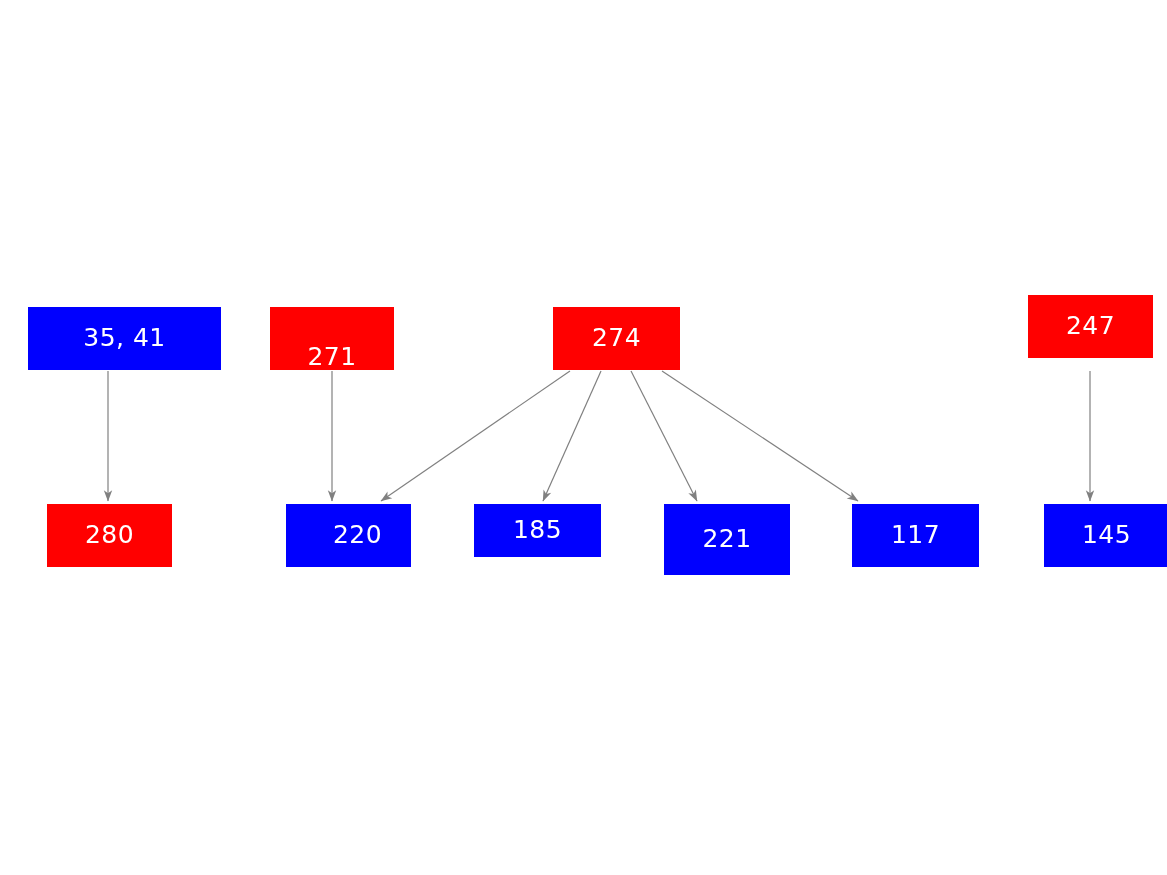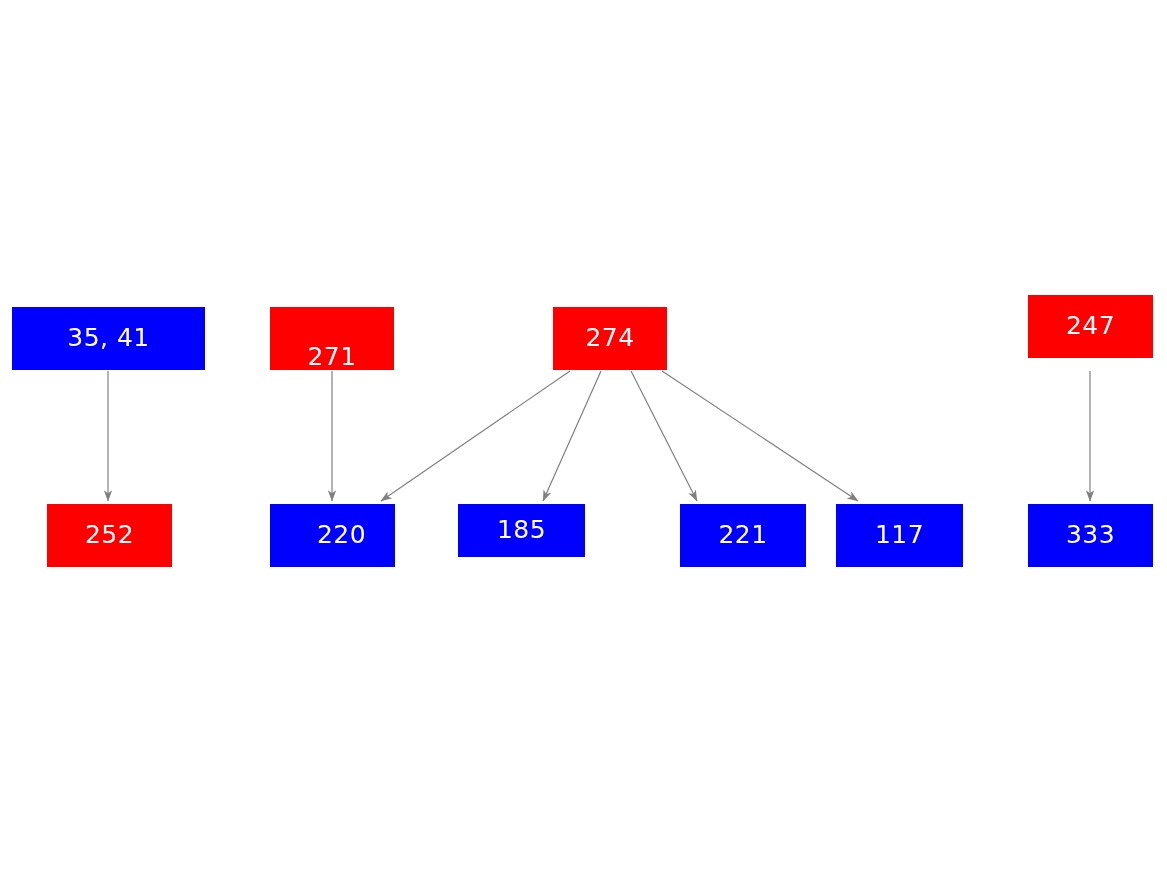--- a/index.html
+++ b/index.html
@@ -38,21 +38,21 @@
     line-height: 1;
     letter-spacing: 0.5px;
     white-space: nowrap;
     user-select: none;
   }
   .node-label {
     display: block;
     transform: translateY(-1px);
   }
   .node.red   { background: #ff0000; }
-  .node.blue  { background: #0000ff; }
+  .node.blue  { background: #0000ff; margin-left: 16px; }
 </style>
 </head>
 <body>
 
 <div id="canvas">
 
   <svg id="edge-layer" viewBox="0 0 1167 875" width="1167" height="875" xmlns="http://www.w3.org/2000/svg">
     <defs>
       <marker id="arrowhead" markerWidth="11" markerHeight="11" refX="9.6" refY="4" orient="auto" markerUnits="strokeWidth">
         <path d="M0.6,0.5 L10,4 L0.6,7.5 L3.1,4 Z" fill="#808080"></path>
@@ -67,41 +67,41 @@
         <line x1="662" y1="371" x2="858" y2="501" stroke="#808080" stroke-width="1.2" marker-end="url(#arrowhead)"></line>
         <line x1="1090" y1="371" x2="1090" y2="501" stroke="#808080" stroke-width="1.2" marker-end="url(#arrowhead)"></line>
       </g>
   </svg>
 
   <div id="nodes-layer">
       <div class="node blue" style="left: 12px; top: 307px; width: 193px; height: 63px;">
         <span class="node-label">35, 41</span>
       </div>
       <div class="node red" style="left: 47px; top: 504px; width: 125px; height: 63px;">
-        <span class="node-label">252</span>
+        <span class="node-label">280</span>
       </div>
       <div class="node red" style="left: 270px; top: 307px; width: 124px; height: 63px; align-items: flex-end;">
         <span class="node-label">271</span>
       </div>
-      <div class="node red" style="left: 553px; top: 307px; width: 114px; height: 63px;">
+      <div class="node red" style="left: 553px; top: 307px; width: 127px; height: 63px;">
         <span class="node-label">274</span>
       </div>
       <div class="node red" style="left: 1028px; top: 295px; width: 125px; height: 63px;">
         <span class="node-label">247</span>
       </div>
       <div class="node blue" style="left: 270px; top: 504px; width: 125px; height: 63px; padding-left: 18px;">
         <span class="node-label">220</span>
       </div>
       <div class="node blue" style="left: 458px; top: 504px; width: 127px; height: 53px;">
         <span class="node-label">185</span>
       </div>
-      <div class="node blue" style="left: 680px; top: 504px; width: 126px; height: 63px;">
+      <div class="node blue" style="left: 648px; top: 504px; width: 126px; height: 71px;">
         <span class="node-label">221</span>
       </div>
       <div class="node blue" style="left: 836px; top: 504px; width: 127px; height: 63px;">
         <span class="node-label">117</span>
       </div>
       <div class="node blue" style="left: 1028px; top: 504px; width: 125px; height: 63px;">
-        <span class="node-label">333</span>
+        <span class="node-label">145</span>
       </div>
     </div>
 
 </div>
 
 </body></html>

